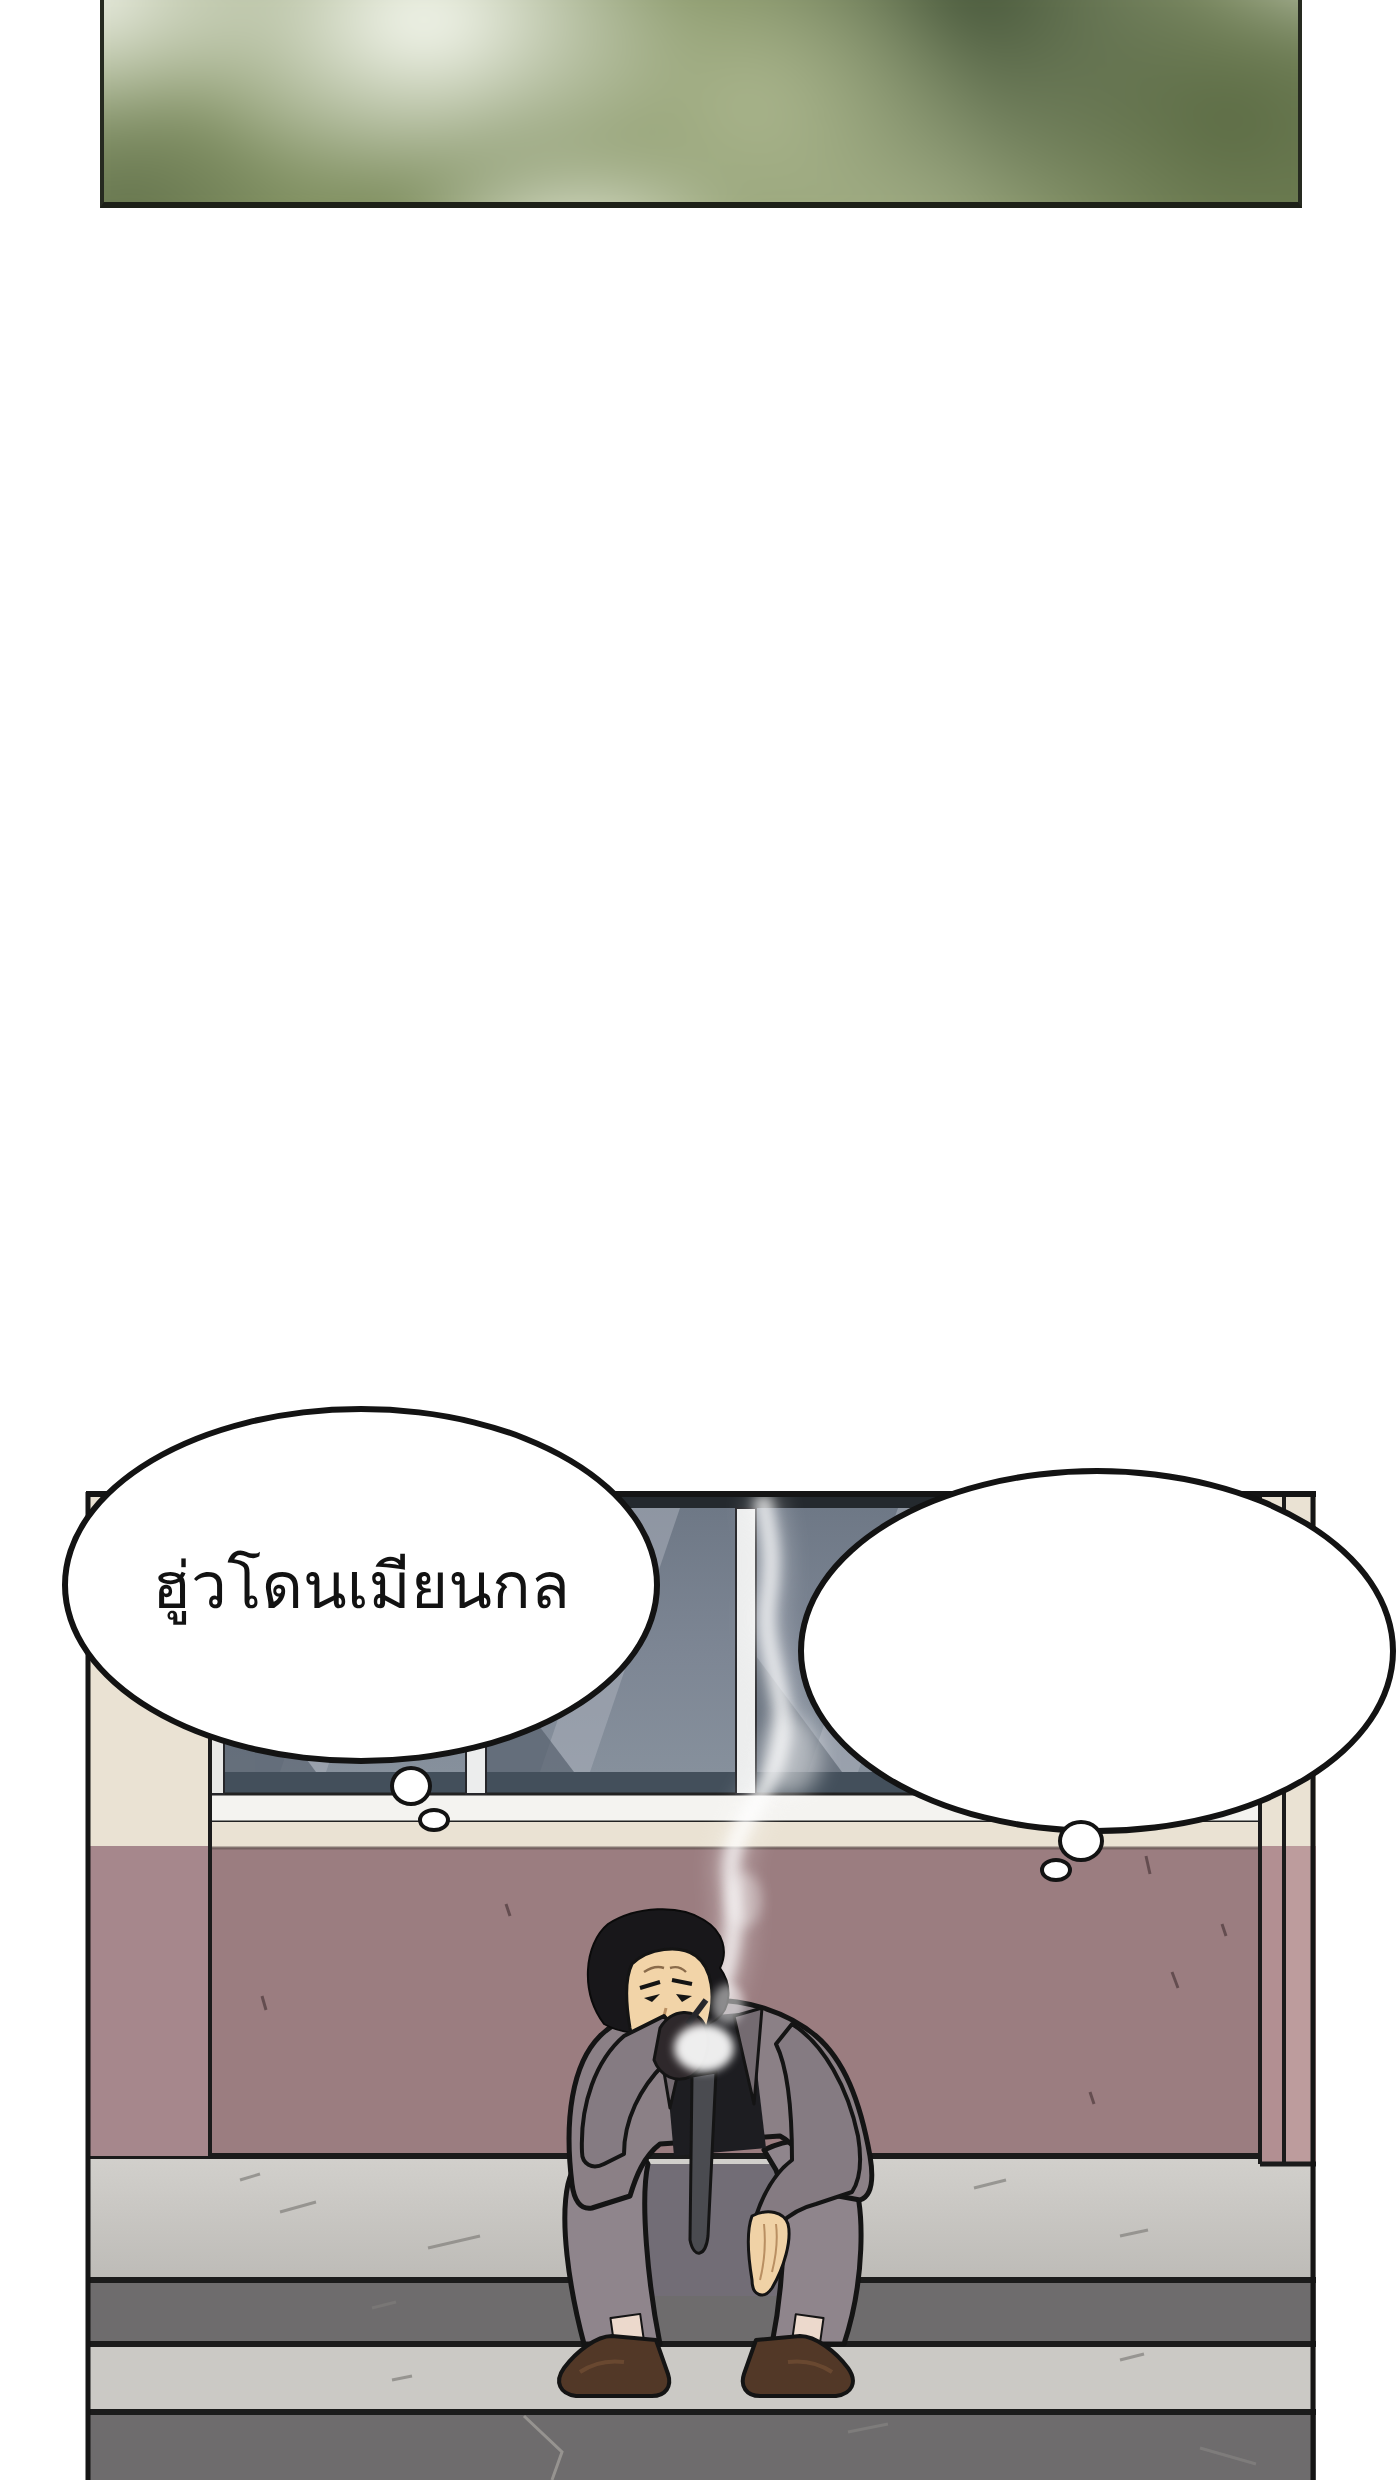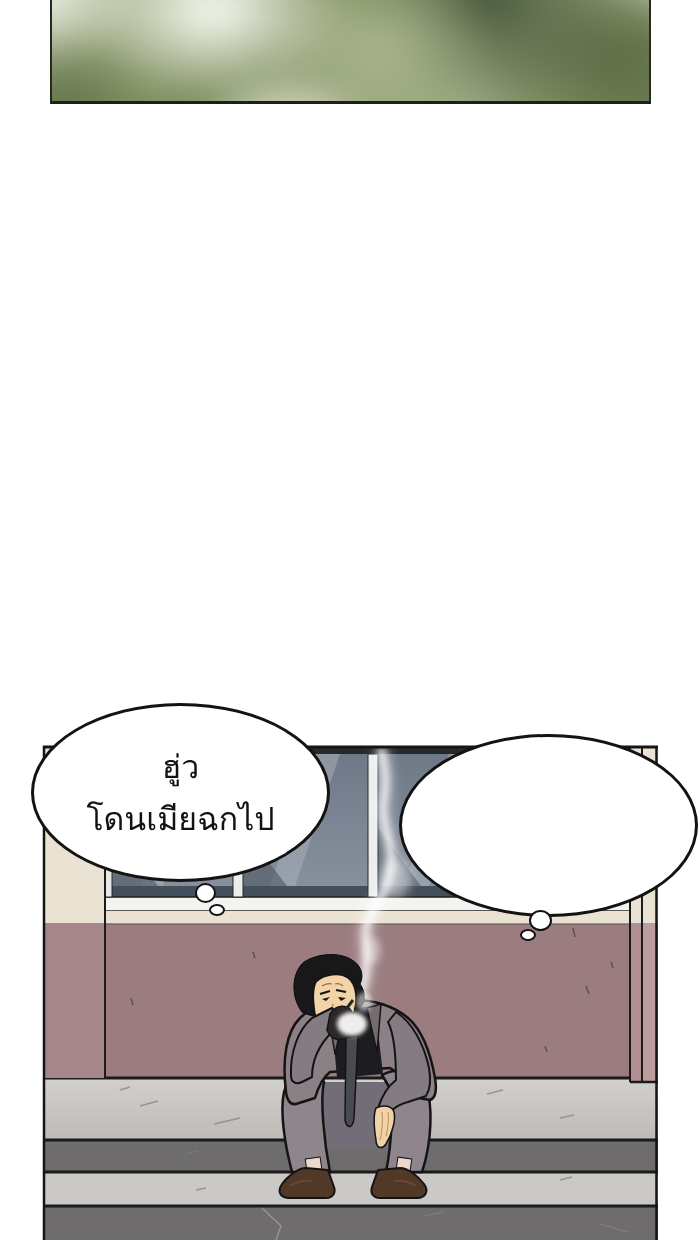--- a/index.html
+++ b/index.html
@@ -27,21 +27,21 @@
       radial-gradient(ellipse 210px 190px at 71% 15%, #46563a 0%, transparent 62%),
       radial-gradient(ellipse 230px 170px at 90% 55%, #5a6a43 0%, transparent 60%),
       radial-gradient(ellipse 140px 90px at 99% 5%, #eef2e4 0%, transparent 55%),
       linear-gradient(135deg, #9aa77e 0%, #7c8c5c 40%, #9fab83 70%, #6d7d4f 100%);
   }
   
   .scene{position:absolute;left:0;top:740px;width:700px;height:500px;}
   
   .bubble{
     position:absolute;background:#ffffff;border:3px solid #131313;border-radius:50%;
-    display:flex;flex-direction:column;align-items:center;justify-content:center;
+    display:flex;flex-direction:row;align-items:center;justify-content:center;
     text-align:center;color:#121212;z-index:5;
   }
   .bubble-left{left:31px;top:703px;width:293px;height:173px;}
   .bubble-right{left:399px;top:734px;width:293px;height:177px;}
   .bline{font-size:32px;line-height:52px;white-space:nowrap;font-weight:500;}
   .trail{
     position:absolute;background:#ffffff;border:2.5px solid #131313;border-radius:50%;z-index:5;
   }
   .trail-l-big{left:195px;top:883px;width:17px;height:16px;}
   .trail-l-small{left:209px;top:904px;width:12px;height:8px;}
@@ -220,21 +220,21 @@
 
   <g>
     <line x1="43" y1="747" x2="658" y2="747" stroke="#151515" stroke-width="3"></line>
     <line x1="44" y1="746" x2="44" y2="1240" stroke="#151515" stroke-width="2.5"></line>
     <line x1="656.5" y1="746" x2="656.5" y2="1240" stroke="#151515" stroke-width="2.5"></line>
   </g>
 </svg>
 
 <div class="bubble bubble-left">
   <div class="bline">ฮู่ว</div>
-  <div class="bline">โดนเมียฉกไป</div>
+  <div class="bline">โดนเมียนกล</div>
 </div>
 <div class="bubble bubble-right">
 </div>
 
 <div class="trail trail-l-big"></div>
 <div class="trail trail-l-small"></div>
 <div class="trail trail-r-big"></div>
 <div class="trail trail-r-small"></div>
 
 </body></html>

